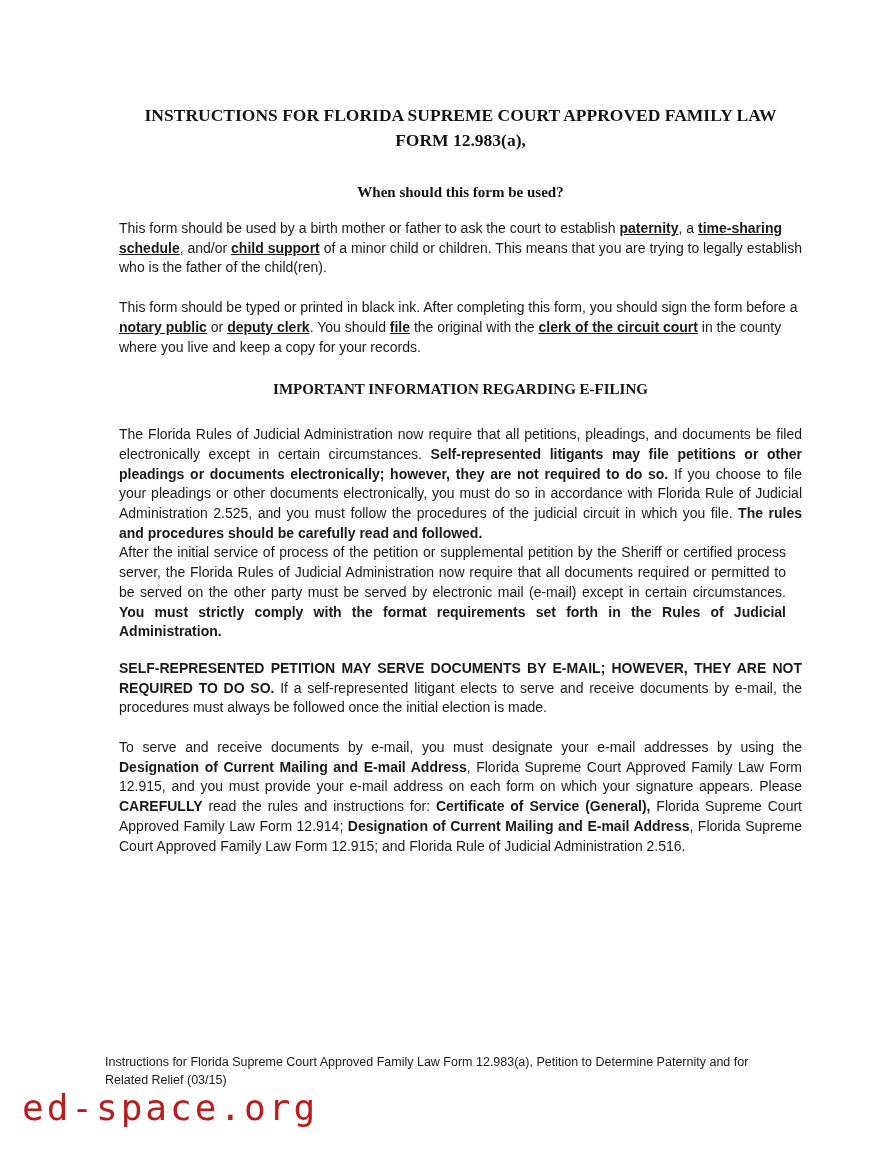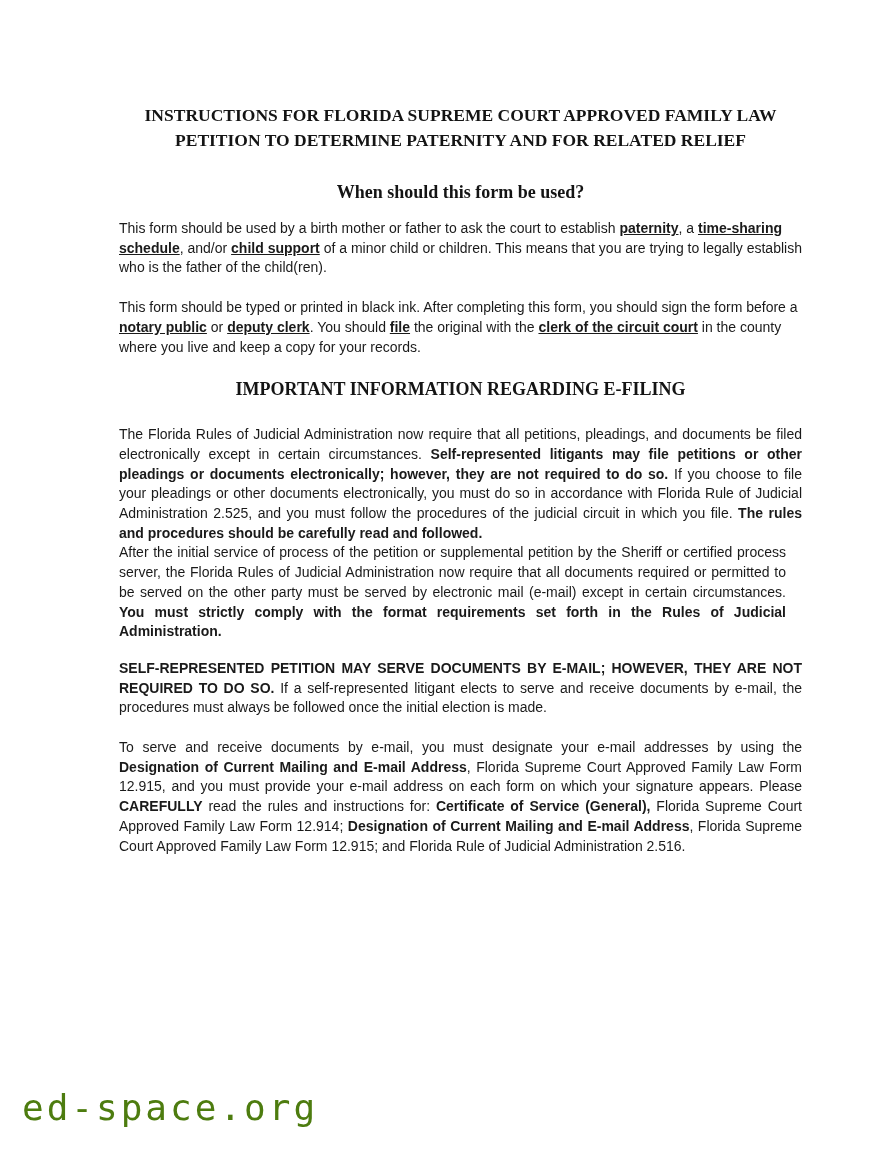--- a/index.html
+++ b/index.html
@@ -22,21 +22,21 @@
     font-family: "Liberation Serif", "DejaVu Serif", serif;
     font-weight: bold;
     font-size: 17.5px;
     line-height: 24.5px;
     text-align: center;
     color: #141414;
   }
   .section-heading {
     font-family: "Liberation Serif", "DejaVu Serif", serif;
     font-weight: bold;
-    font-size: 18px;
+    font-size: 15px;
     line-height: 21px;
     text-align: center;
     color: #141414;
   }
   .h-when     { margin: 30px 0 16px 0; }
   .h-efiling  { margin: 22px 0 25px 0; }
   .h-eservice { margin: 21px 0 17px 0; }
   .para {
     font-family: "Liberation Sans", "DejaVu Sans", sans-serif;
     font-size: 14px;
@@ -62,42 +62,43 @@
     text-align: left;
   }
   .watermark {
     position: absolute;
     left: 22px;
     top: 1088px;
     font-family: "DejaVu Sans Mono", "Liberation Mono", monospace;
     font-size: 36px;
     line-height: 40px;
     letter-spacing: 3px;
-    color: #4d7c0f;
+    color: #b91c1c;
     white-space: nowrap;
   }
 </style>
 </head>
 <body>
 
 <div class="page">
   <div class="content">
 
     <div class="doc-title">
       <div>INSTRUCTIONS FOR FLORIDA SUPREME COURT APPROVED FAMILY LAW</div>
-      <div>PETITION TO DETERMINE PATERNITY AND FOR RELATED RELIEF</div>
+      <div>FORM 12.983(a),</div>
     </div>
 
     <div class="section-heading h-when">When should this form be used?</div>
     <div class="para left p-gap"><span>This form should be used by a birth mother or father to ask the court to establish </span><span class="b u">paternity</span><span>, a </span><span class="b u">time-sharing schedule</span><span>, and/or </span><span class="b u">child support</span><span> of a minor child or children. This means that you are trying to legally establish who is the father of the child(ren).</span></div>
     <div class="para left p-none"><span>This form should be typed or printed in black ink.  After completing this form, you should sign the form before a </span><span class="b u">notary public</span><span> or </span><span class="b u">deputy clerk</span><span>.  You should </span><span class="b u">file</span><span> the original with the </span><span class="b u">clerk of the circuit court</span><span> in the county where you live and keep a copy for your records.</span></div>
 
     <div class="section-heading h-efiling">IMPORTANT INFORMATION REGARDING E-FILING</div>
     <div class="para p-none"><span>The Florida Rules of Judicial Administration now require that all petitions, pleadings, and documents be filed electronically except in certain circumstances. </span><span class="b">Self-represented litigants may file petitions or other pleadings or documents electronically; however, they are not required to do so.</span><span> If you choose to file your pleadings or other documents electronically, you must do so in accordance with Florida Rule of Judicial Administration 2.525, and you must follow the procedures of the judicial circuit in which you file. </span><span class="b">The rules and procedures should be carefully read and followed.</span></div>
 
     <div class="para p-gap-sm"><span>After the initial service of process of the petition or supplemental petition by the Sheriff or certified process server, the Florida Rules of Judicial Administration now require that all documents required or permitted to be served on the other party must be served by electronic mail (e-mail) except in certain circumstances. </span><span class="b">You must strictly comply with the format requirements set forth in the Rules of Judicial Administration.</span></div>
     <div class="para p-gap"><span class="b">SELF-REPRESENTED PETITION MAY SERVE DOCUMENTS BY E-MAIL; HOWEVER, THEY ARE NOT REQUIRED TO DO SO.</span><span>  If a self-represented litigant elects to serve and receive documents by e-mail, the procedures must always be followed once the initial election is made.</span></div>
     <div class="para p-none"><span>To serve and receive documents by e-mail, you must designate your e-mail addresses by using the </span><span class="b">Designation of Current Mailing and E-mail Address</span><span>, Florida Supreme Court Approved Family Law Form 12.915, and you must provide your e-mail address on each form on which your signature appears. Please </span><span class="b">CAREFULLY</span><span> read the rules and instructions for: </span><span class="b">Certificate of Service (General),</span><span> Florida Supreme Court Approved Family Law Form 12.914; </span><span class="b">Designation of Current Mailing and E-mail Address</span><span>, Florida Supreme Court Approved Family Law Form 12.915; and Florida Rule of Judicial Administration 2.516.</span></div>
 
   </div>
 
+  <div class="footer">Instructions for Florida Supreme Court Approved Family Law Form 12.983(a), Petition to Determine Paternity and for Related Relief (03/15)</div>
   <div class="watermark">ed-space.org</div>
 </div>
 
 </body></html>

